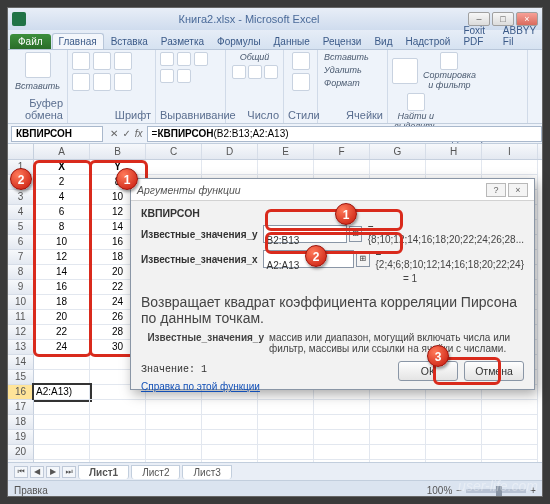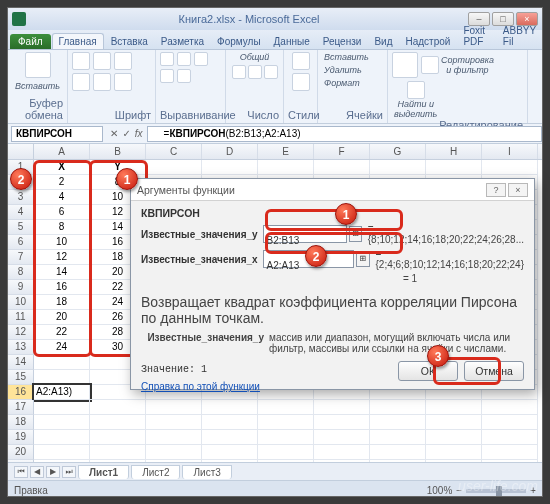--- a/index.html
+++ b/index.html
@@ -26,21 +26,21 @@
   .glab { text-align: right; font-size: 11px; color: #5a6e8f; }
   .ric { width: 18px; height: 18px; background: #fff; border: 1px solid #c8d2e0; border-radius: 2px; display: inline-block; }
   .ric.big { width: 26px; height: 26px; }
   .ric.tiny { width: 14px; height: 14px; }
   .txtbtn { font-size: 9px; color: #4a5a70; padding: 0 2px; font-style: italic; }
 
   
   .fbar { height: 20px; background: #eef3fa; border-bottom: 1px solid #c2cedd; display: flex; align-items: center; font-size: 10px; }
   .namebox { width: 92px; height: 16px; border: 1px solid #a9b8cc; background: #fff; margin: 0 3px; padding: 0 4px; line-height: 14px; font-weight: bold; }
   .fxicons { display: flex; gap: 4px; color: #666; font-size: 10px; padding: 0 4px; }
-  .fxinput { flex: 1; height: 16px; border: 1px solid #a9b8cc; background: #fff; padding: 0 16px; line-height: 14px; }
+  .fxinput { flex: 1; height: 16px; border: 1px solid #a9b8cc; background: #fff; padding: 0 4px; line-height: 14px; }
   .fname { font-weight: bold; }
 
   
   .gridwrap { position: relative; height: 328px; overflow: hidden; background: #fff; }
   .colheads { display: flex; height: 16px; background: linear-gradient(#f6f8fb,#e4e9f1); font-size: 10px; color: #555; border-bottom: 1px solid #c6d0de; }
   .rowhw { width: 26px; border-right: 1px solid #c6d0de; }
   .ch { width: 56px; text-align: center; border-right: 1px solid #d6dde8; line-height: 15px; }
   .rows { position: relative; }
   .row { display: flex; height: 15px; font-size: 10px; }
   .rh { width: 26px; background: linear-gradient(#f6f8fb,#e4e9f1); border-right: 1px solid #c6d0de; border-bottom: 1px solid #d6dde8; text-align: center; line-height: 14px; color: #555; }
@@ -49,21 +49,21 @@
   .cell.hdr { font-weight: bold; }
   .cell.selcell { background: #fff; outline: 2px solid #333; text-align: left; padding: 0 2px; }
 
   
   .redbox { position: absolute; border: 3px solid #d92a1c; border-radius: 6px; pointer-events: none; }
   .badge { position: absolute; width: 22px; height: 22px; border-radius: 50%; background: radial-gradient(circle at 35% 30%, #ff7a5a, #c5160a); box-shadow: 1px 2px 3px rgba(0,0,0,.4); color: #fff; font-size: 12px; font-weight: bold; text-align: center; line-height: 22px; border: 1px solid #9a1008; z-index: 50; }
 
   
   .dialog { position: absolute; left: 122px; top: 170px; width: 405px; height: 212px; background: #f2f2f2; border: 1px solid #8a96a6; box-shadow: 3px 4px 12px rgba(0,0,0,.35); font-size: 10.5px; color: #333; z-index: 40; }
   .dlg-title { height: 22px; background: #fff; border-bottom: 1px solid #d2d2d2; display: flex; align-items: center; padding: 0 6px; color: #555; }
-  .dlg-title .dt { flex: 1; }
+  .dlg-title .dt { flex: 1; font-style: italic; }
   .dlg-title .db { width: 20px; height: 14px; border: 1px solid #b8b8b8; background: #f4f4f4; margin-left: 2px; text-align: center; font-size: 9px; line-height: 12px; color: #666; }
   .dlg-body { padding: 6px 10px; }
   .fnname { font-weight: bold; font-size: 10.5px; margin-bottom: 4px; }
   .argrow { display: flex; align-items: center; margin: 3px 0; }
   .arglab { width: 128px; text-align: right; font-weight: bold; padding-right: 5px; font-size: 10px; }
   .arginp { width: 110px; height: 16px; border: 1px solid #8a96a6; background: #fff; padding: 8px 3px; font-size: 10px; line-height: 14px; }
   .argpick { width: 16px; height: 16px; border: 1px solid #8a96a6; background: #f4f4f4; margin-left: 2px; font-size: 8px; text-align: center; line-height: 14px; }
   .argres { margin-left: 6px; font-size: 10px; color: #444; }
   .desc { font-size: 14px; color: #444; margin-top: 10px; }
   .desc2 { font-size: 10px; color: #444; margin-top: 6px; display: flex; }
@@ -166,21 +166,21 @@
       <div class="icons" style="flex-direction:column;align-items:flex-start;">
           <span class="txtbtn">Вставить</span>
           <span class="txtbtn">Удалить</span>
           <span class="txtbtn">Формат</span>
         </div>
       <div class="glab">Ячейки</div>
     </div>
     <div class="grp" style="width:140px;">
       <div class="icons">
           <span class="ric big"></span>
-        <div style="display:flex;align-items:center;">
+        <div style="display:flex;flex-direction:column;align-items:center;">
             <span class="ric"></span>
             <span class="txtbtn" style="white-space:pre;text-align:center;">Сортировка
 и фильтр</span>
           </div>
         <div style="display:flex;flex-direction:column;align-items:center;">
             <span class="ric"></span>
             <span class="txtbtn" style="white-space:pre;text-align:center;">Найти и
 выделить</span>
           </div>
       </div>

